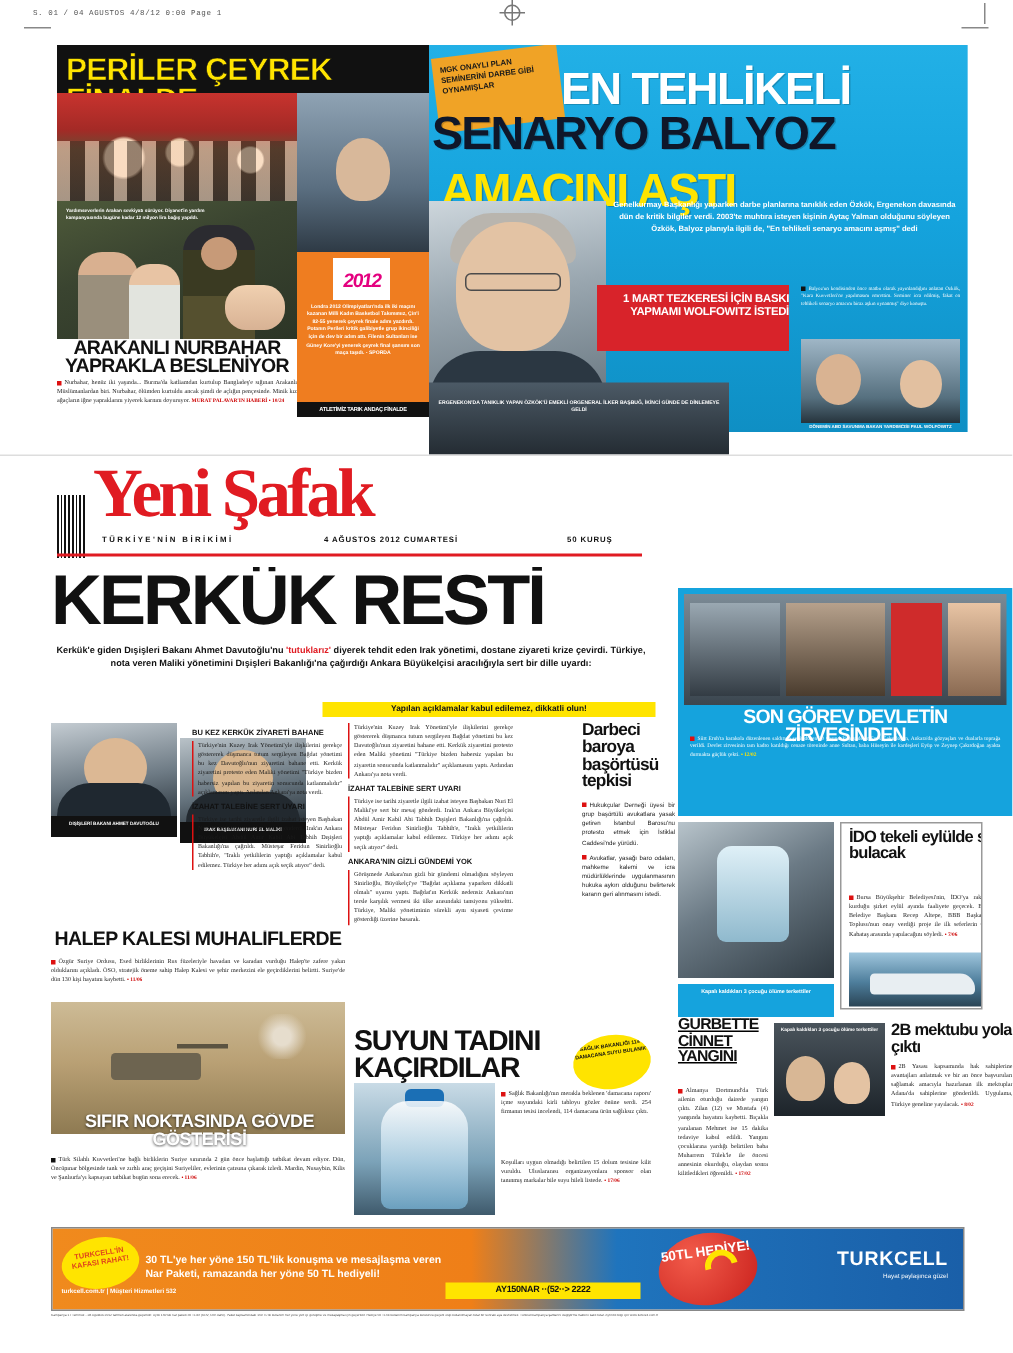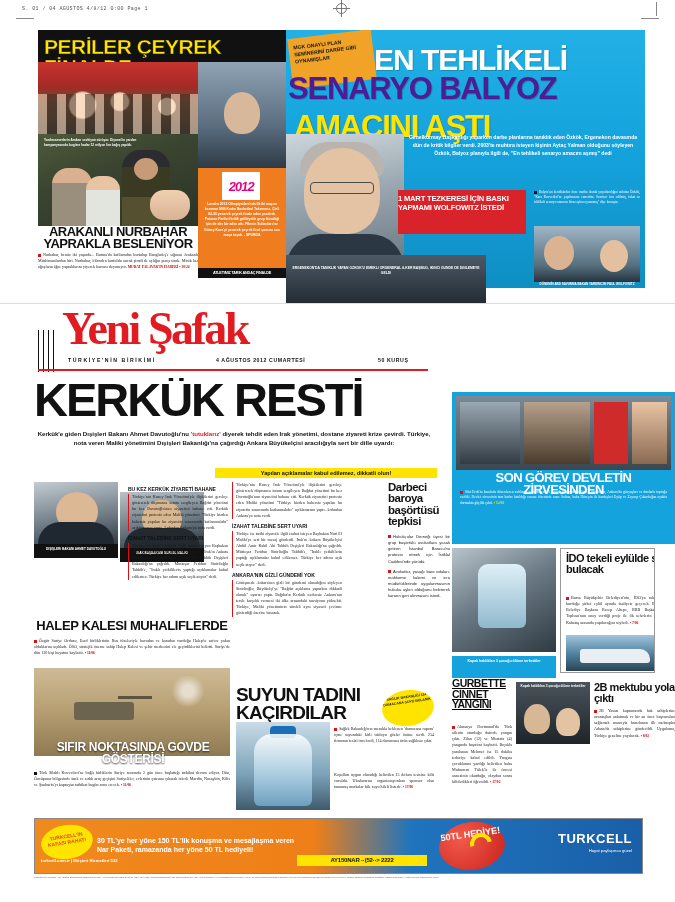--- a/index.html
+++ b/index.html
@@ -96,41 +96,41 @@
   #balyoz-sky { position:absolute; left:0; top:0; width:359px; height:258px;
       background:linear-gradient(180deg,#22b0e6 0%,#15a3dd 45%,#0f8fc4 100%); }
   #balyoz-tag { position:absolute; left:4px; top:4px; width:84px; height:50px;
       background:#f0a326; transform:rotate(-7deg); }
   #balyoz-tag p { font-size:5.2px; font-weight:bold; color:#1a1a1a; line-height:1.3;
                   padding:6px 4px 0 5px; text-transform:uppercase; }
   #balyoz-h1 { position:absolute; left:88px; top:16px; width:268px; }
   #balyoz-h1 .hl { font-size:30px; color:#fff; letter-spacing:-1px;
                    text-shadow:1px 1px 0 rgba(0,0,0,.18); }
   #balyoz-h2 { position:absolute; left:2px; top:44px; width:356px; }
-  #balyoz-h2 .hl { font-size:31px; color:#4c1d95; letter-spacing:-1.2px;
+  #balyoz-h2 .hl { font-size:31px; color:#0f172a; letter-spacing:-1.2px;
                    text-shadow:1px 1px 0 rgba(0,0,0,.18); }
   #balyoz-h3 { position:absolute; left:8px; top:82px; width:350px; }
   #balyoz-h3 .hl { font-size:31px; color:#ffe400; letter-spacing:-1.2px;
                    text-shadow:1px 1px 0 rgba(0,0,0,.2); }
   #ozkok-face { position:absolute; left:0; top:104px; width:118px; height:154px;
       background:linear-gradient(170deg,#cdd6dc 0%,#9aa7b0 40%,#5d6b75 100%); }
   #ozkok-face .head { position:absolute; left:18px; top:14px; width:76px; height:86px;
       background:#e3c3a4; border-radius:48% 48% 42% 42%; }
   #ozkok-face .hair { position:absolute; left:14px; top:8px; width:84px; height:34px;
       background:#b9b5ae; border-radius:44px 44px 10px 10px; }
   #ozkok-face .glass{ position:absolute; left:24px; top:48px; width:64px; height:12px;
       border:1.4px solid #4b4b4b; border-radius:4px; }
   #ozkok-face .suit { position:absolute; left:0; bottom:0; width:118px; height:54px;
       background:#2b3742; border-radius:34px 34px 0 0; }
   #balyoz-lead { position:absolute; left:118px; top:104px; width:238px; }
   #balyoz-lead p { font-size:5.1px; line-height:1.55; color:#fff; font-weight:bold;
                    text-align:center; font-family:"Liberation Sans", sans-serif; }
   #tezkere-box { position:absolute; left:112px; top:160px; width:128px; height:44px; background:#d8232a; }
   #tezkere-box p { color:#fff; font-size:7.6px; font-weight:bold; line-height:1.22;
-                   text-align:left; padding-top:4px; letter-spacing:-.2px; }
+                   text-align:right; padding-top:4px; letter-spacing:-.2px; }
   #balyoz-side { position:absolute; left:248px; top:160px; width:106px; }
   #balyoz-side p { font-size:3.4px; line-height:1.45; color:#fff; text-align:justify;
                    font-family:"Liberation Serif", serif; }
   #wolfowitz-photo { position:absolute; left:248px; top:196px; width:106px; height:56px;
       background:linear-gradient(180deg,#9fb6c6 0%,#56707f 70%,#26343d 100%); }
   #wolfowitz-photo .h1f{ position:absolute; left:10px; top:10px; width:30px; height:34px;
       background:#d9b392; border-radius:50%; }
   #wolfowitz-photo .h2f{ position:absolute; right:12px; top:14px; width:28px; height:32px;
       background:#e2c0a0; border-radius:50%; }
   #wolf-cap { position:absolute; left:248px; top:252px; width:106px; }

